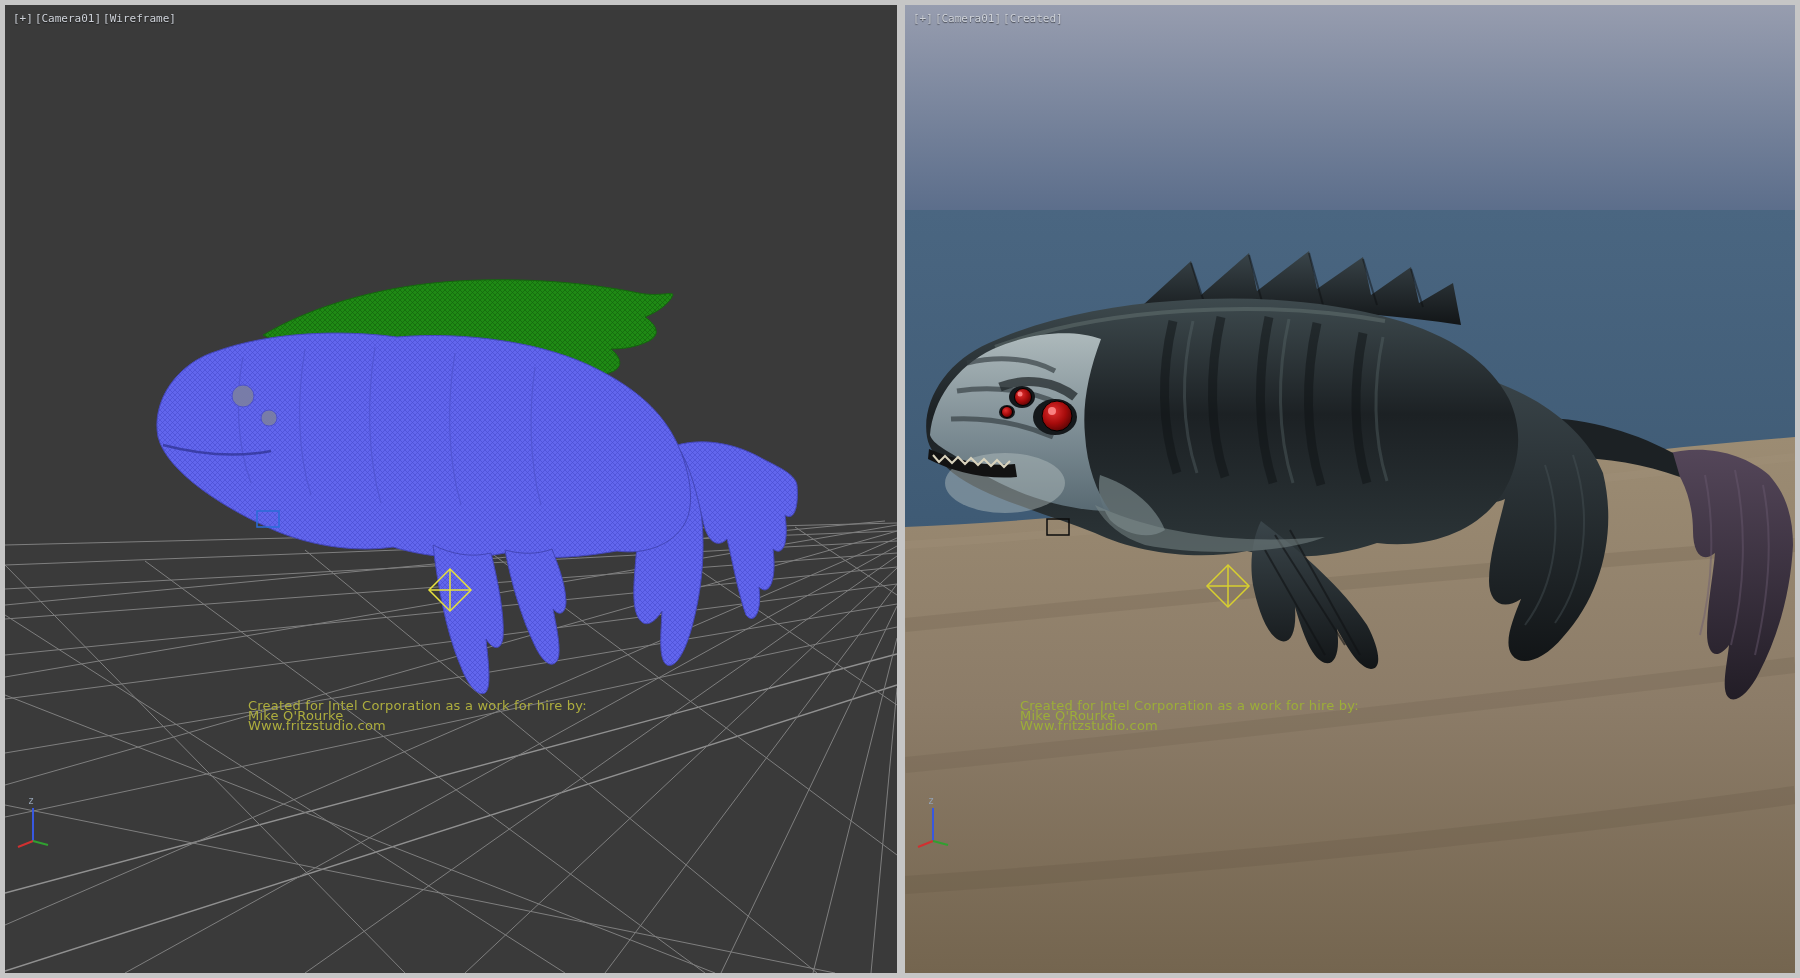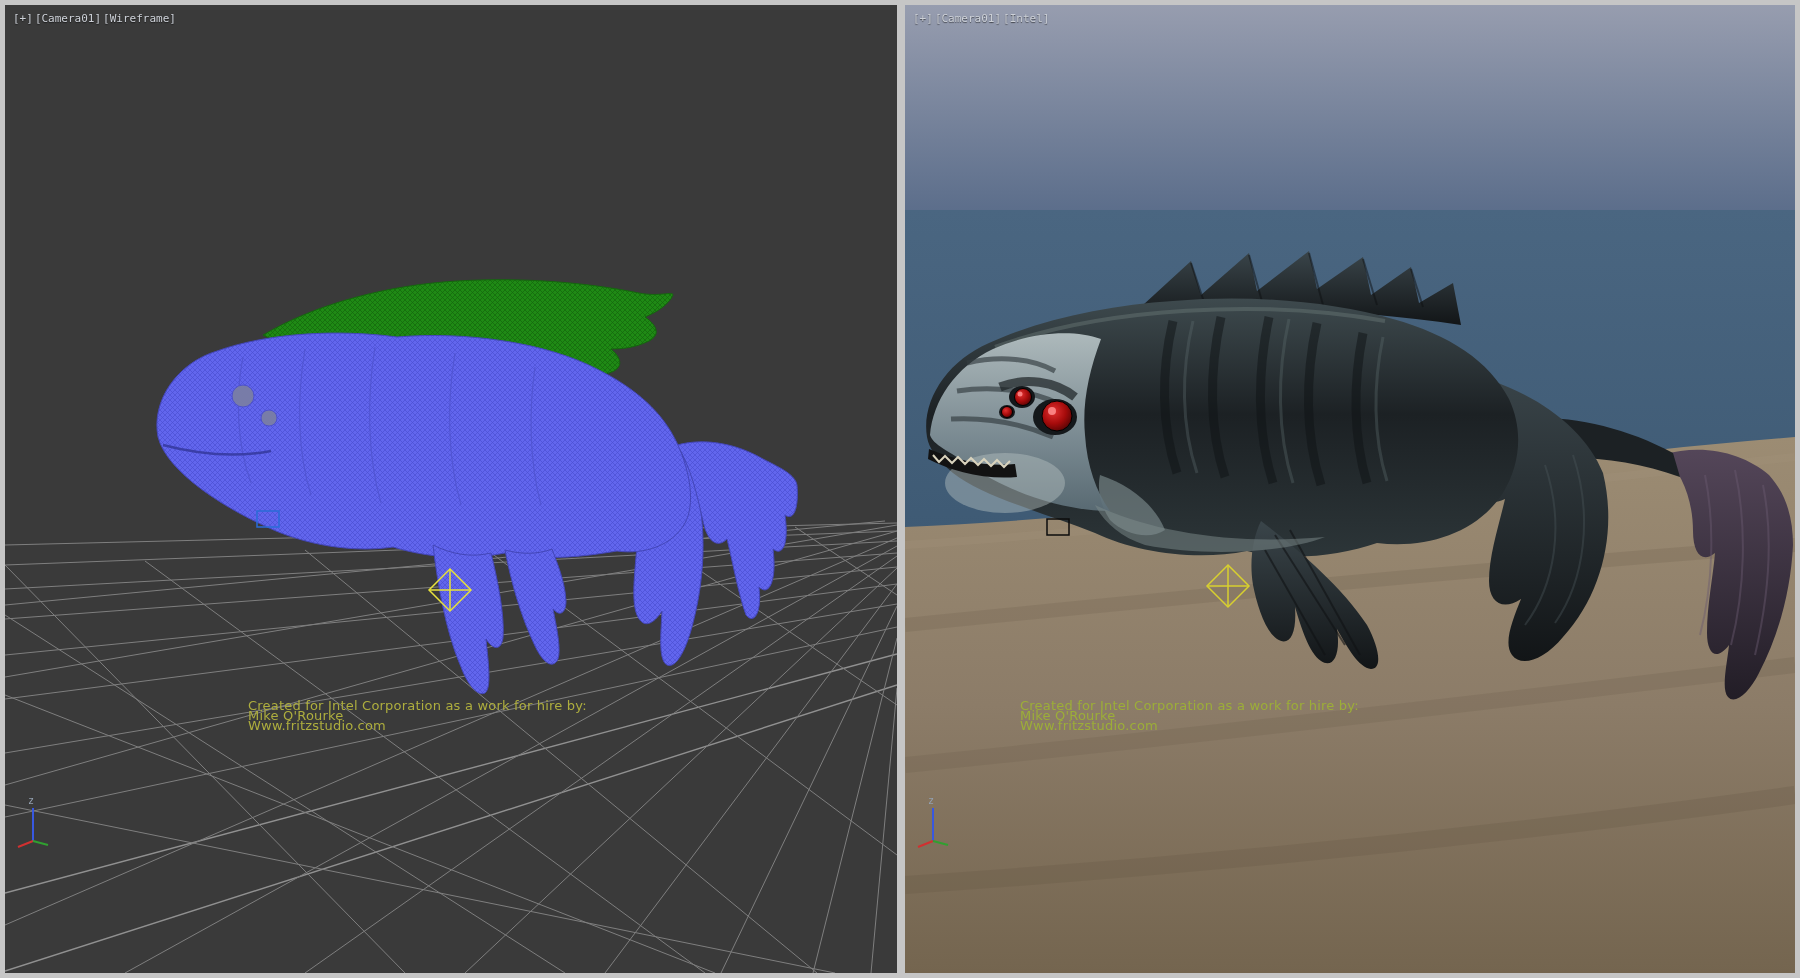--- a/index.html
+++ b/index.html
@@ -271,21 +271,21 @@
       <rect x="142" y="514" width="22" height="16" fill="none" stroke="#0c0c0c" stroke-width="1.5"></rect>
       <g stroke="#d8d02f" fill="none" stroke-width="1.5">
         <path d="M323,560 L344,581 L323,602 L302,581 Z"></path>
         <path d="M302,581 L344,581 M323,560 L323,602"></path>
       </g>
     </svg>
 
     <div class="vp-label">
       <span>[+]</span>
       <span>[Camera01]</span>
-      <span>[Intel]</span>
+      <span>[Created]</span>
     </div>
 
     <div class="watermark wm-right">
       <div>Created for Intel Corporation as a work for hire by:</div>
       <div>Mike O'Rourke</div>
       <div>Www.fritzstudio.com</div>
     </div>
 
     <svg class="axis" width="44" height="56" viewBox="0 0 44 56">
       <text x="13" y="11">z</text>

